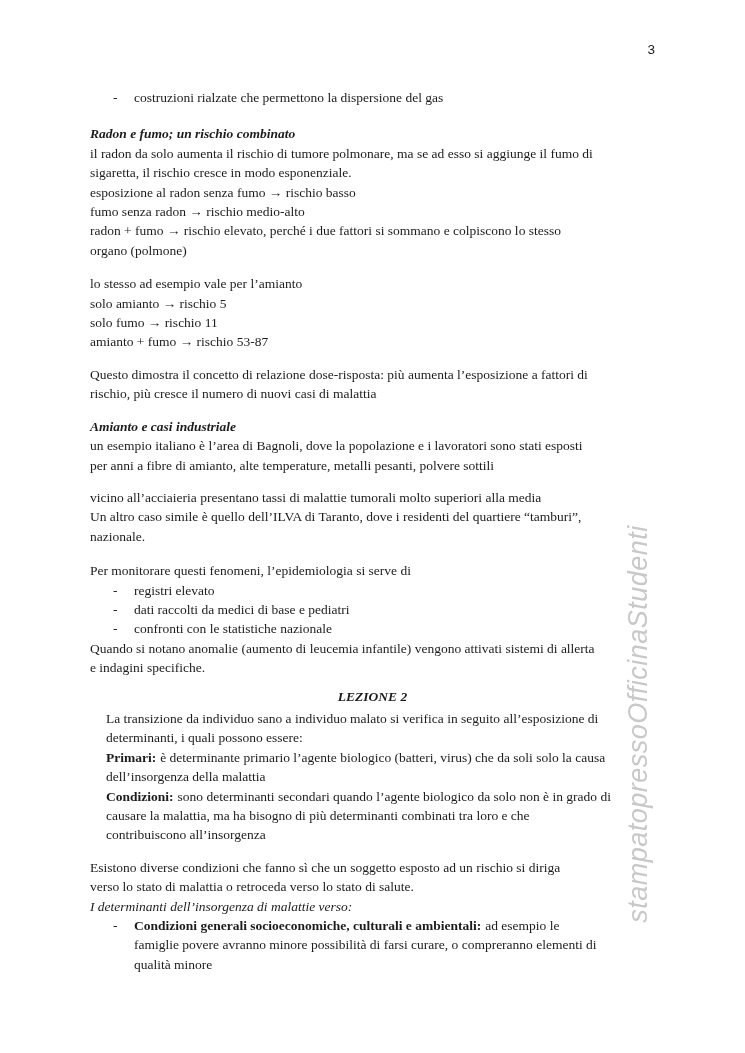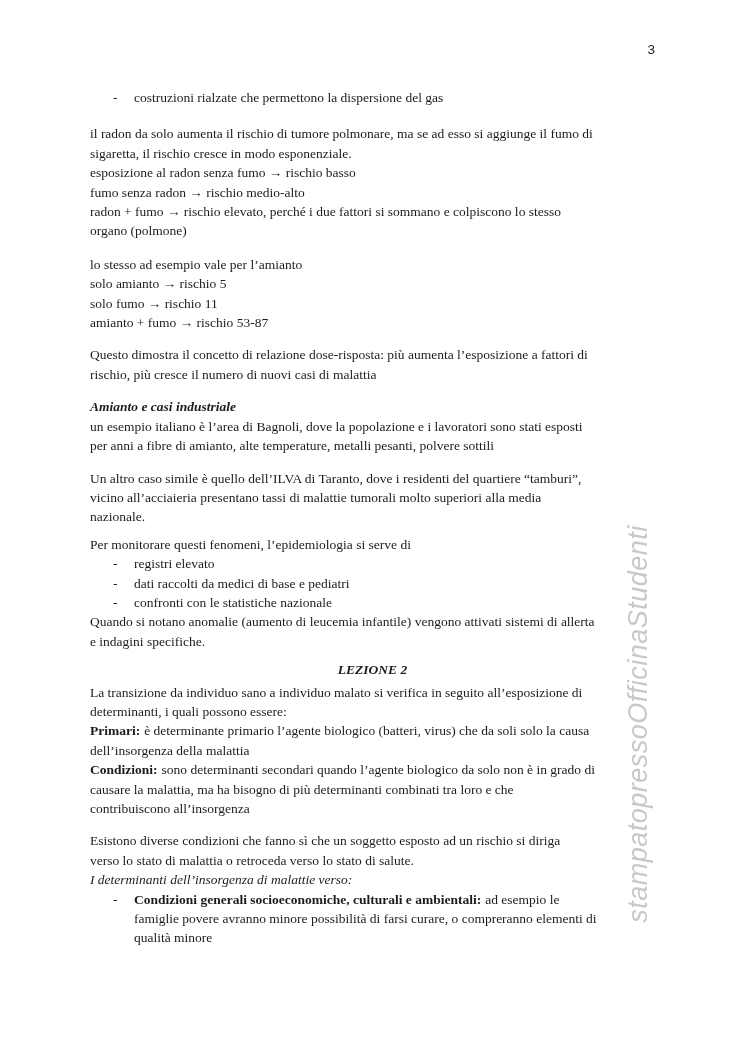--- a/index.html
+++ b/index.html
@@ -23,25 +23,25 @@
     line-height: 16px;
   }
   .content {
     position: absolute;
     top: 88px;
     left: 90px;
     width: 565px;
   }
   .blk { margin: 0; font-family: Liberation Serif, serif; }
   .mt17 { margin-top: 17px; }
-  .mt15 { margin-top: 8px; }
+  .mt15 { margin-top: 15px; }
   .mt14 { margin-top: 14px; }
   .mt13 { margin-top: 13px; }
   .mt9  { margin-top: 9px; }
-  .mt3  { margin-top: 3px; }
+  .mt3  { margin-top: 3px; margin-left: 16px; }
   .ln {
     font-size: 13.5px;
     line-height: 19.4px;
     white-space: nowrap;
   }
   .h {
     font-weight: bold;
     font-style: italic;
   }
   .center { text-align: center; }
@@ -72,20 +72,21 @@
 
 <div class="content">
 
   <div class="blk">
     <div class="ln bullet">
       <span class="dash">-</span><span>costruzioni rialzate che permettono la dispersione del gas</span>
     </div>
   </div>
 
   <div class="blk mt17">
+    <div class="ln h">Radon e fumo; un rischio combinato</div>
     <div class="ln">il radon da solo aumenta il rischio di tumore polmonare, ma se ad esso si aggiunge il fumo di</div>
     <div class="ln">sigaretta, il rischio cresce in modo esponenziale.</div>
     <div class="ln">esposizione al radon senza fumo → rischio basso</div>
     <div class="ln">fumo senza radon → rischio medio-alto</div>
     <div class="ln">radon + fumo → rischio elevato, perché i due fattori si sommano e colpiscono lo stesso</div>
     <div class="ln">organo (polmone)</div>
   </div>
 
   <div class="blk mt14">
     <div class="ln">lo stesso ad esempio vale per l’amianto</div>
@@ -99,22 +100,22 @@
     <div class="ln">rischio, più cresce il numero di nuovi casi di malattia</div>
   </div>
 
   <div class="blk mt13">
     <div class="ln h">Amianto e casi industriale</div>
     <div class="ln">un esempio italiano è l’area di Bagnoli, dove la popolazione e i lavoratori sono stati esposti</div>
     <div class="ln">per anni a fibre di amianto, alte temperature, metalli pesanti, polvere sottili</div>
   </div>
 
   <div class="blk mt13">
+    <div class="ln">vicino all’acciaieria presentano tassi di malattie tumorali molto superiori alla media</div>
     <div class="ln">Un altro caso simile è quello dell’ILVA di Taranto, dove i residenti del quartiere “tamburi”,</div>
-    <div class="ln">vicino all’acciaieria presentano tassi di malattie tumorali molto superiori alla media</div>
     <div class="ln">nazionale.</div>
   </div>
 
   <div class="blk mt15">
     <div class="ln">Per monitorare questi fenomeni, l’epidemiologia si serve di</div>
     <div class="ln bullet">
       <span class="dash">-</span><span>registri elevato</span>
     </div>
     <div class="ln bullet">
       <span class="dash">-</span><span>dati raccolti da medici di base e pediatri</span>

